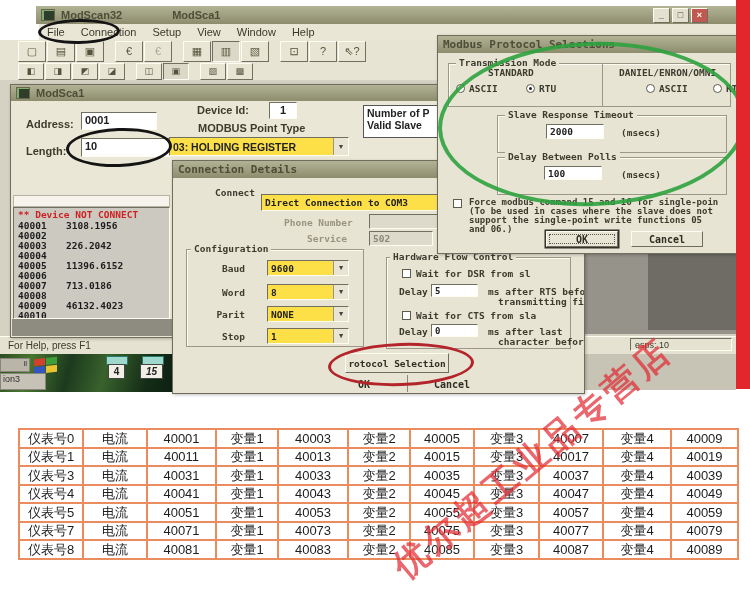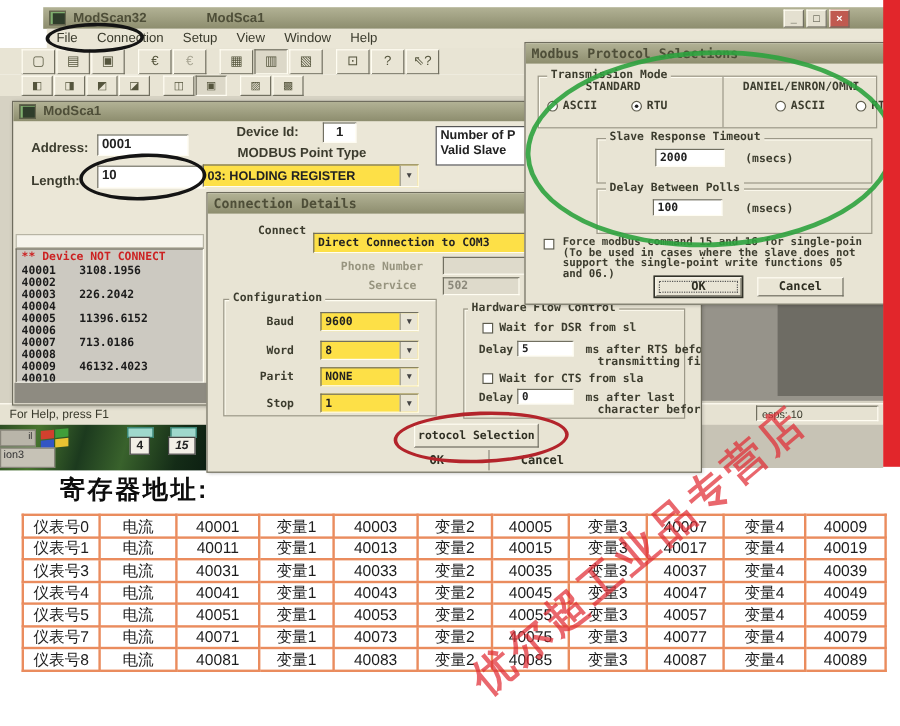--- a/index.html
+++ b/index.html
@@ -366,21 +366,20 @@
     <div class="pushbtn bevel m" style="left:193px;top:195px;width:72px;height:16px;">Cancel</div>
   </div>
 
   <div class="ellipse" style="left:38px;top:19px;width:76px;height:19px;border:3px solid #141414;transform:rotate(-1deg);z-index:50;"></div>
   <div class="ellipse" style="left:66px;top:128px;width:100px;height:33px;border:3px solid #141414;transform:rotate(-2deg);z-index:50;"></div>
   <div class="ellipse" style="left:438px;top:42px;width:300px;height:156px;border:4px solid rgba(45,162,62,.9);transform:rotate(-2deg);z-index:50;"></div>
   <div class="ellipse" style="left:328px;top:343px;width:140px;height:37px;border:3px solid #b3242b;transform:rotate(-2deg);z-index:50;"></div>
 
   <div class="abs" style="left:736px;top:0;width:14px;height:389px;background:#e2262b;z-index:55;"></div>
 
-  <div class="abs" style="left:50px;top:394px;font-size:21px;font-weight:bold;color:#0d0d0d;letter-spacing:2px;">寄存器地址:</div>
 
   <table id="addr-table">
     <colgroup>
       <col style="width:64px">
         <col style="width:64px">
         <col style="width:69px">
         <col style="width:62px">
       <col style="width:70px">
         <col style="width:62px">
         <col style="width:64px">

